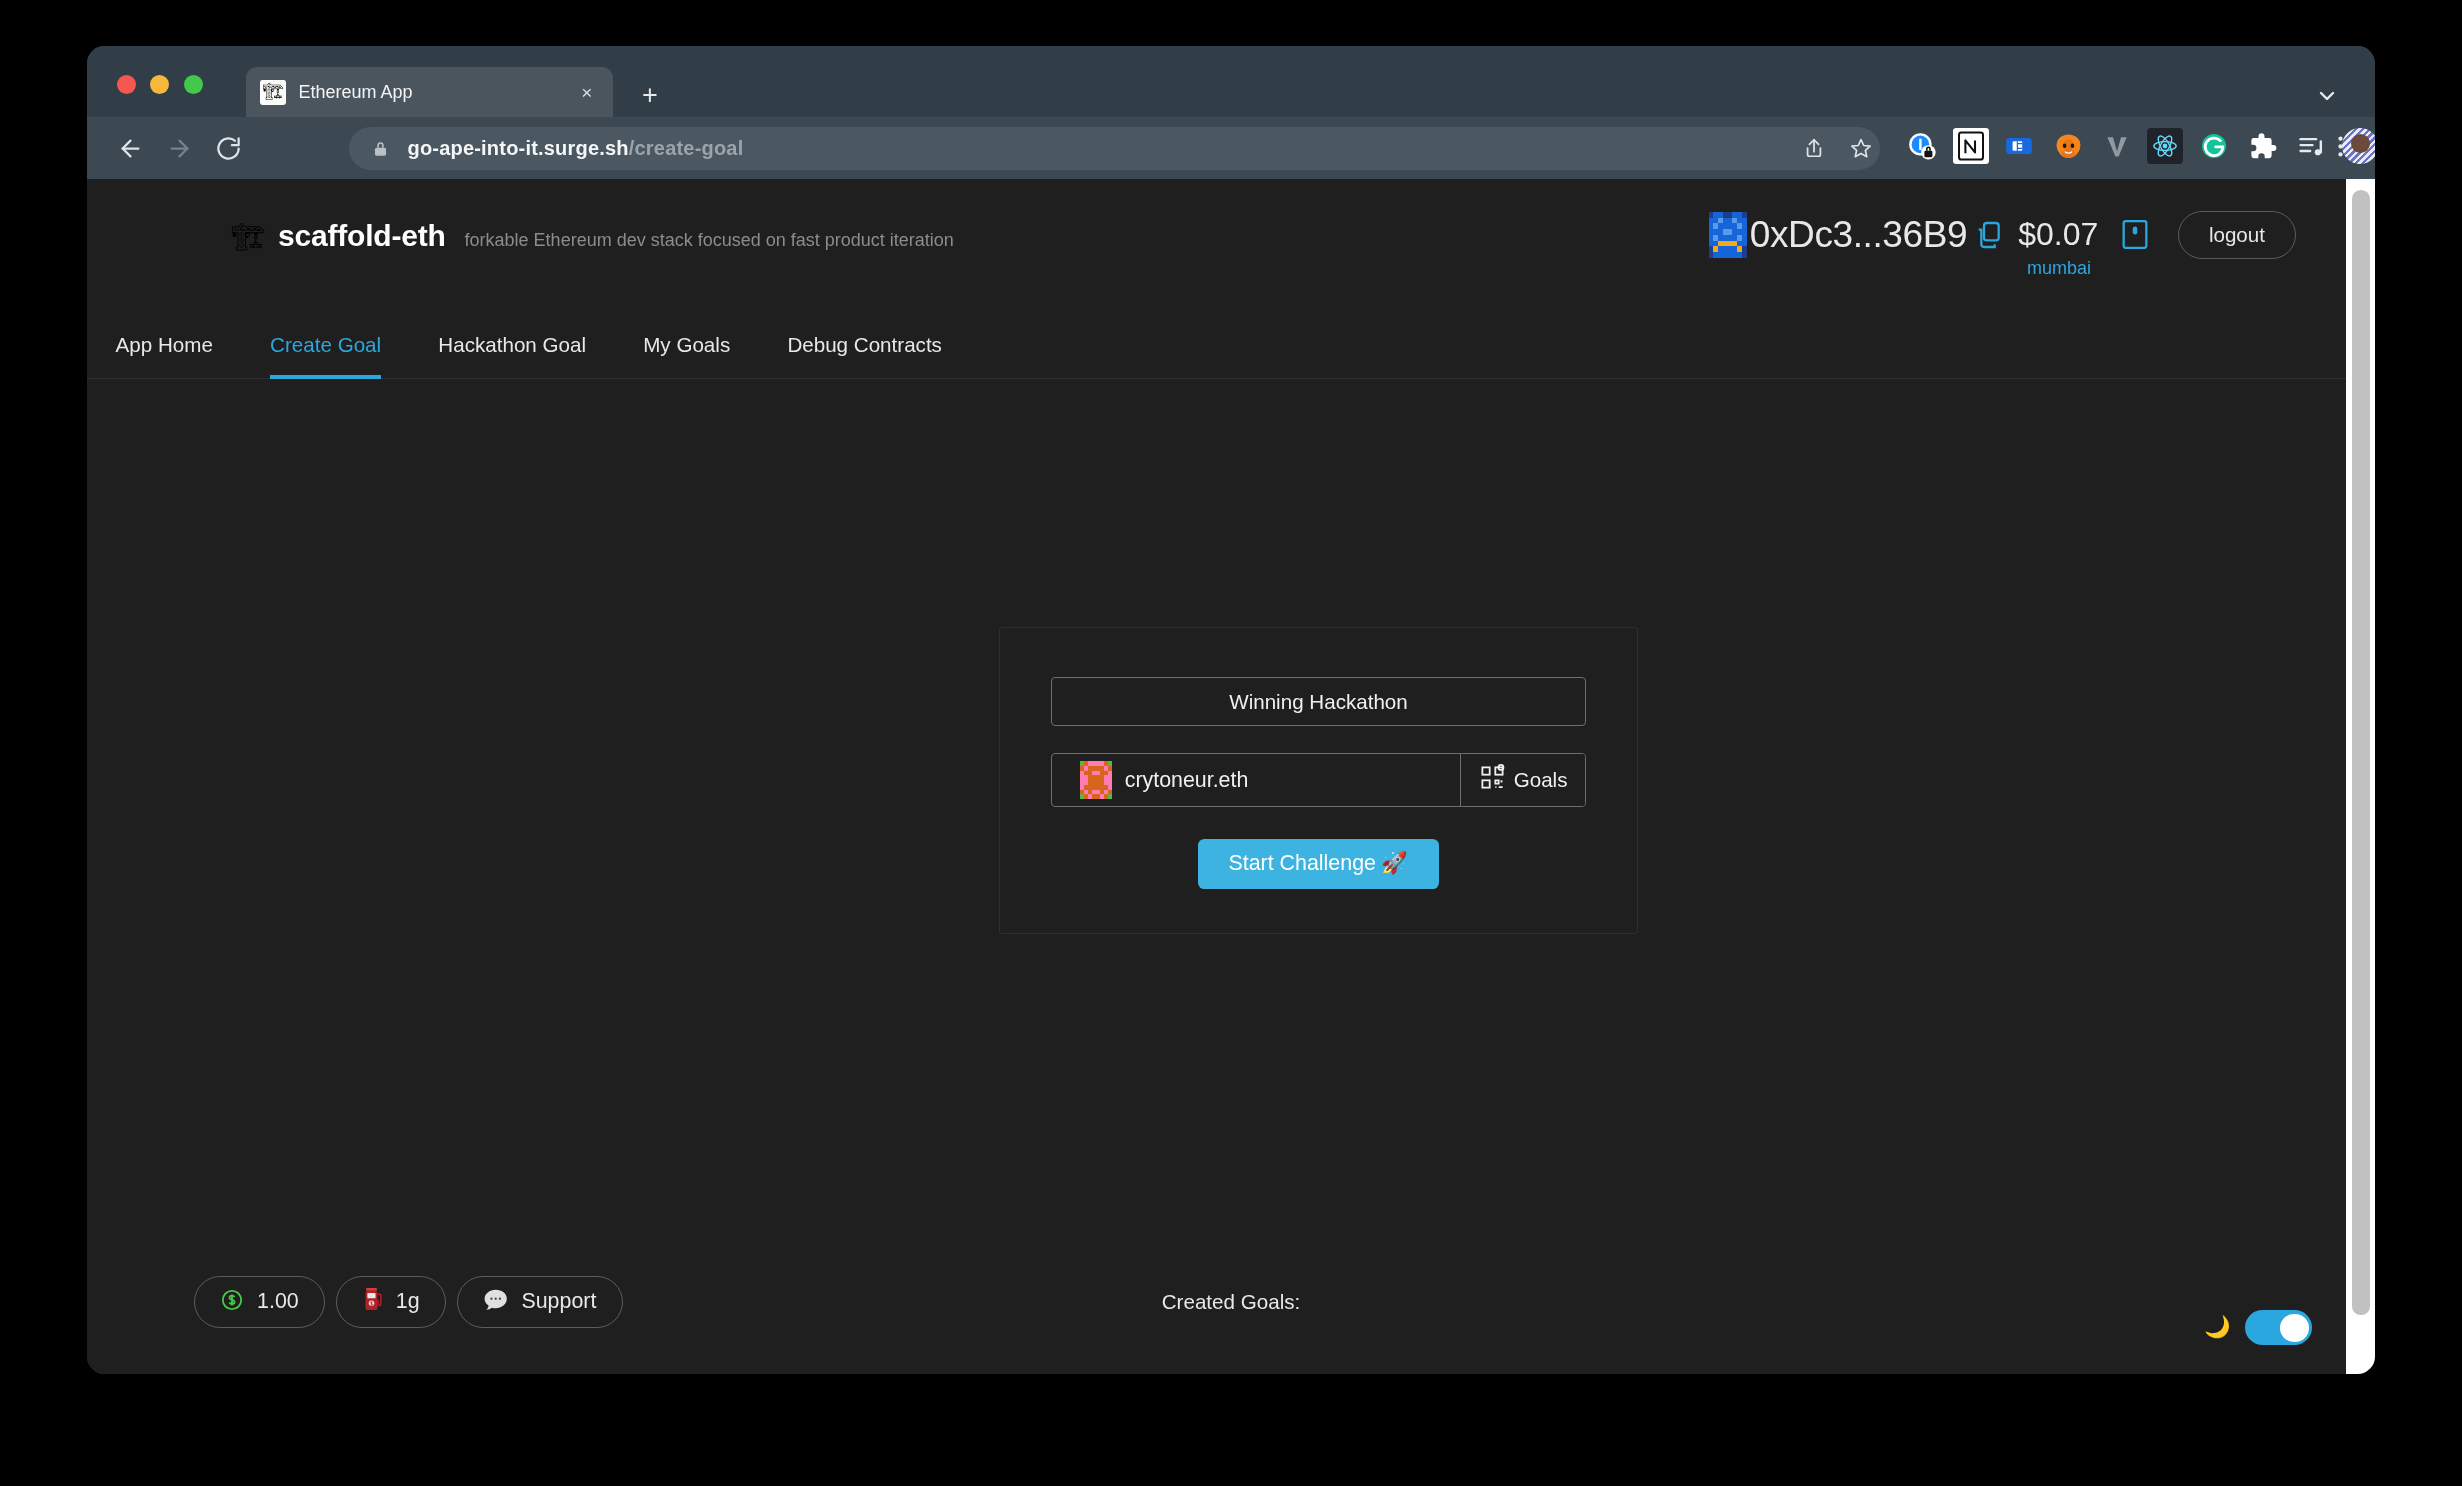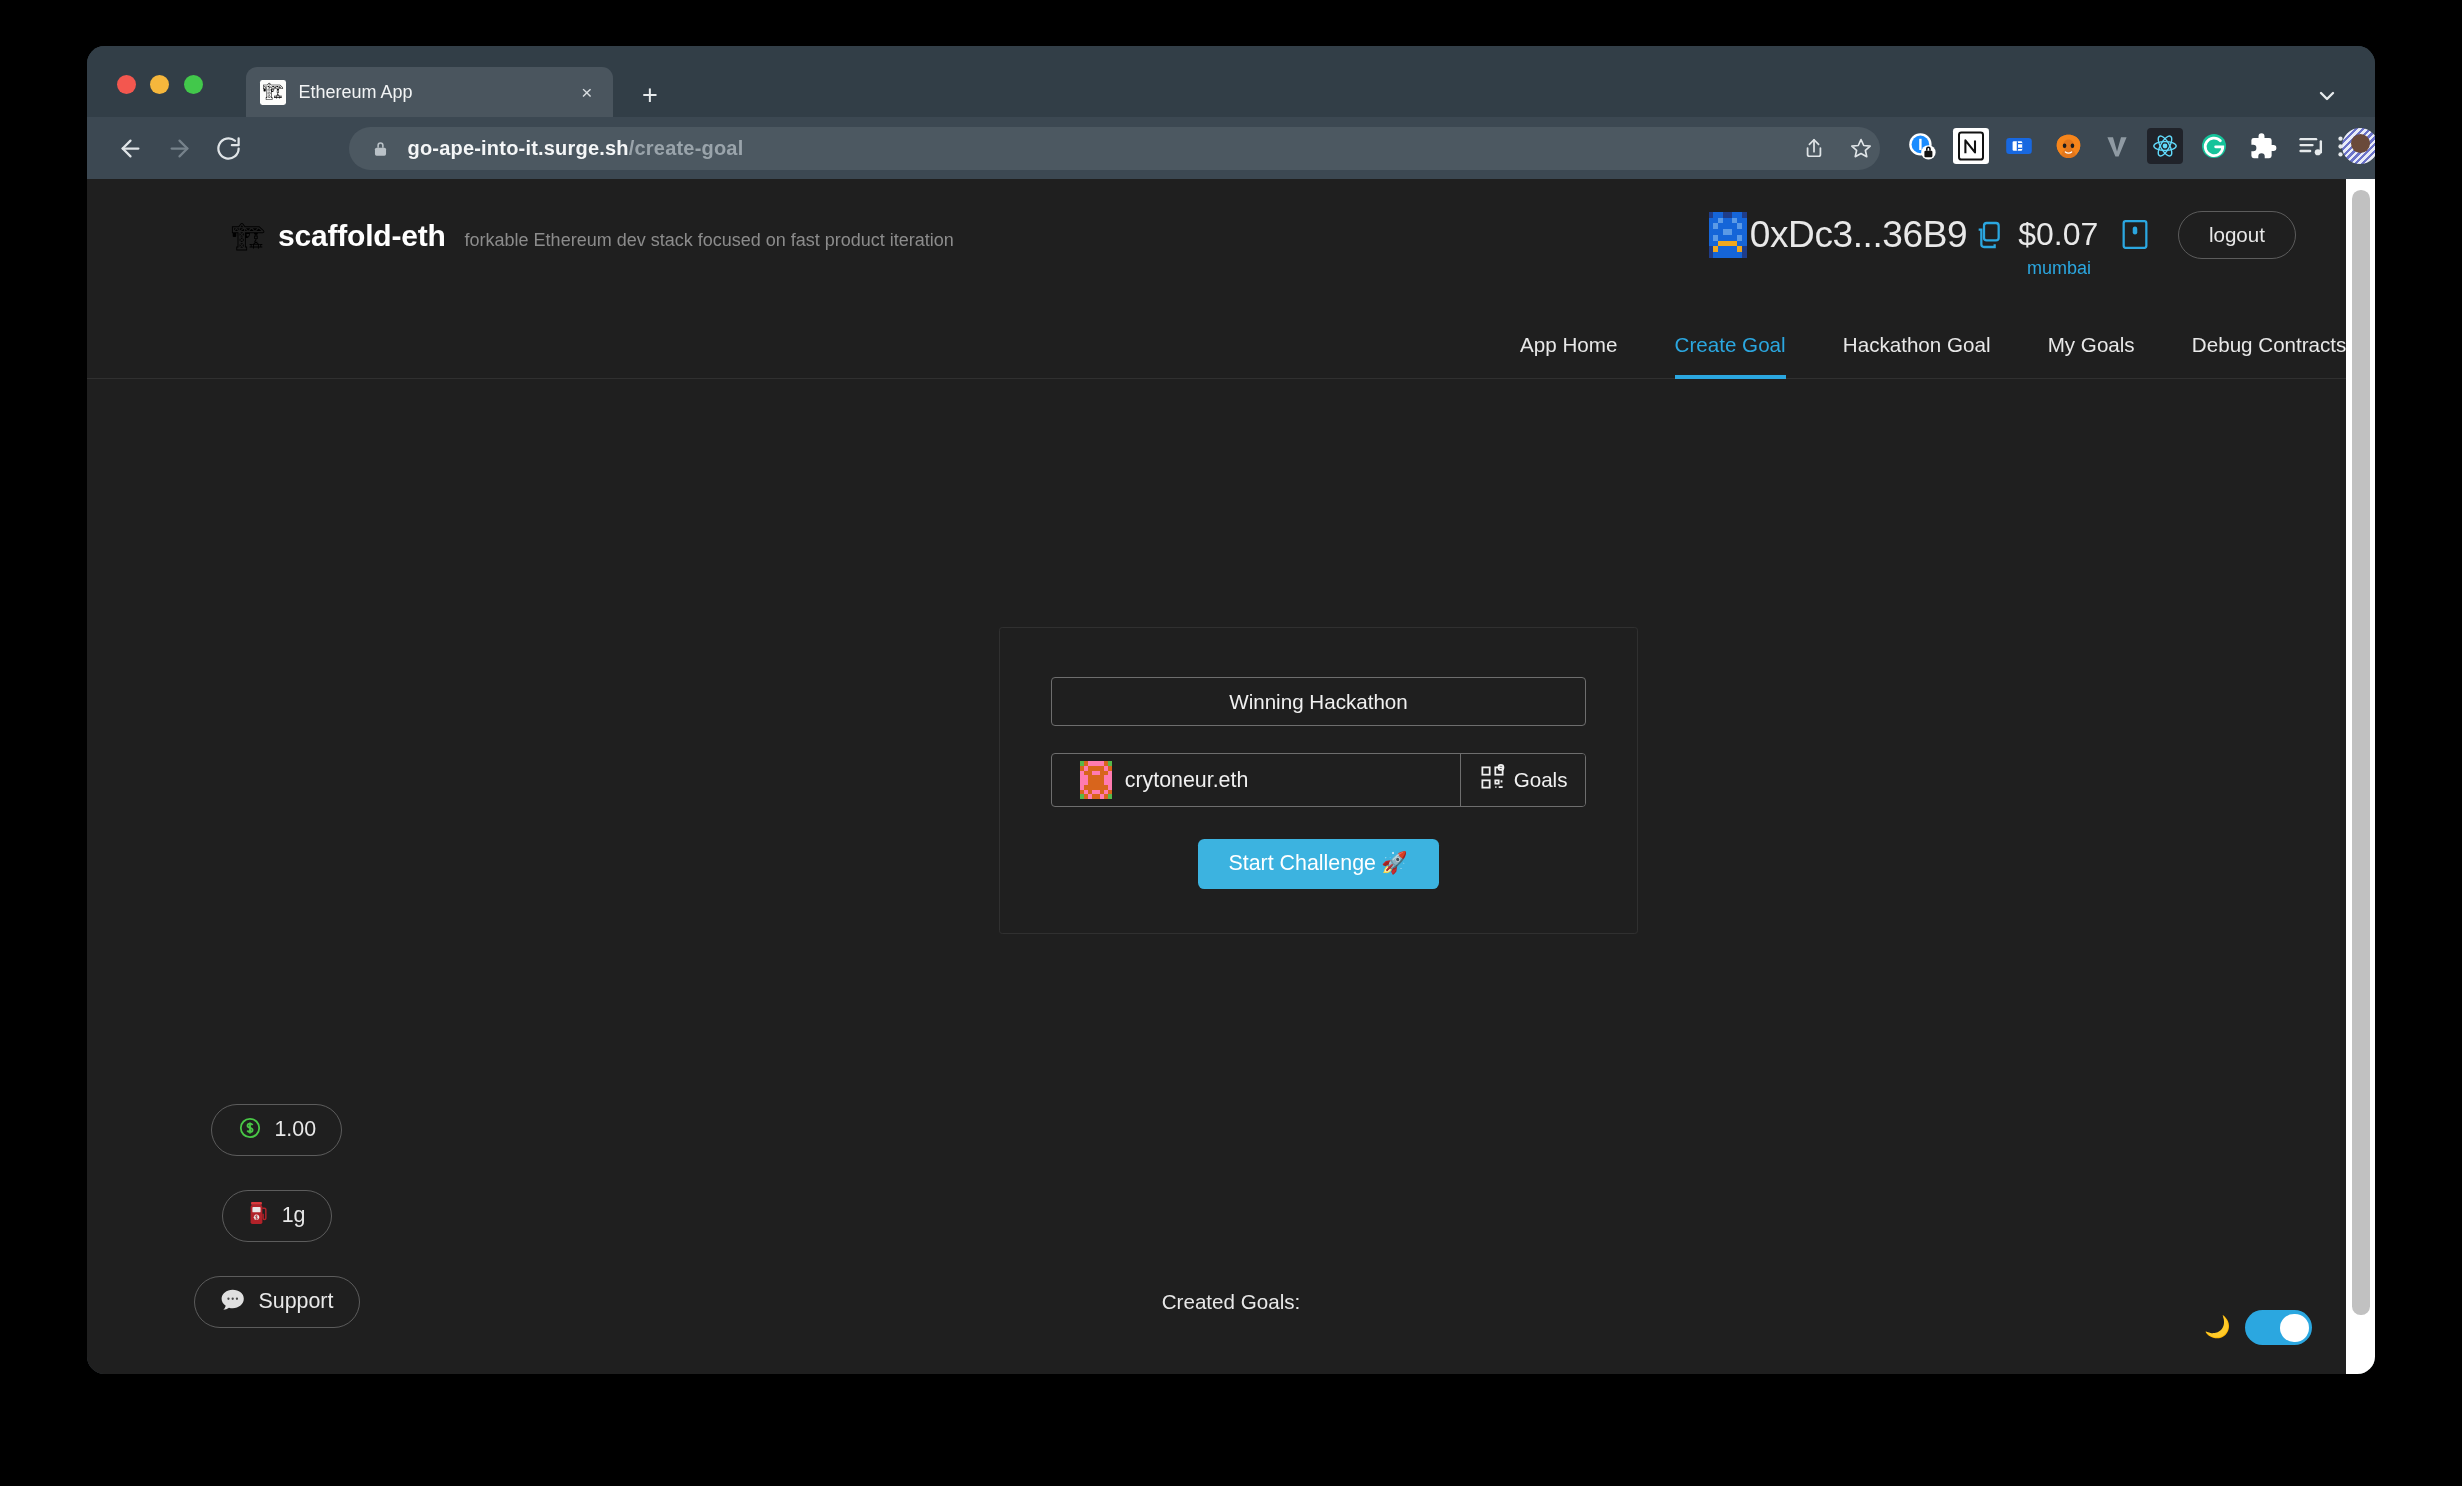--- a/index.html
+++ b/index.html
@@ -216,21 +216,21 @@
     cursor: pointer;
   }
 
   
   .nav-wrap {
     position: relative;
     height: 92px;
     border-bottom: 0.8px solid #303030;
   }
   .nav {
-    display: flex; justify-content: flex-end; align-items: flex-end;
+    display: flex; justify-content: flex-start; align-items: flex-end;
     gap: 0; height: 100%;
     padding-bottom: 0;
   }
   .nav-item {
     font-size: 20.6px;
     color: #e8e8e8;
     padding: 0 28.6px 20.6px 28.6px;
     position: relative;
     cursor: pointer;
     white-space: nowrap;
@@ -330,21 +330,21 @@
   .created-goals {
     position: absolute;
     left: 0; right: 0; top: 1111px;
     text-align: center;
   }
   .cg-title { font-size: 20.6px; color: #e8e8e8; }
 
   
   .bl-pills {
     position: absolute; left: 107px; bottom: 46px;
-    display: flex; gap: 34px; align-items: center; flex-direction: column;
+    display: flex; gap: 11px; align-items: center;
   }
   .pill {
     border: 1.2px solid #5c5c5c;
     border-radius: 27px;
     height: 52px;
     padding: 0 25.4px;
     display: flex; align-items: center; gap: 12.7px;
     color: #e8e8e8; font-size: 21.4px;
     background: transparent;
     cursor: pointer;

